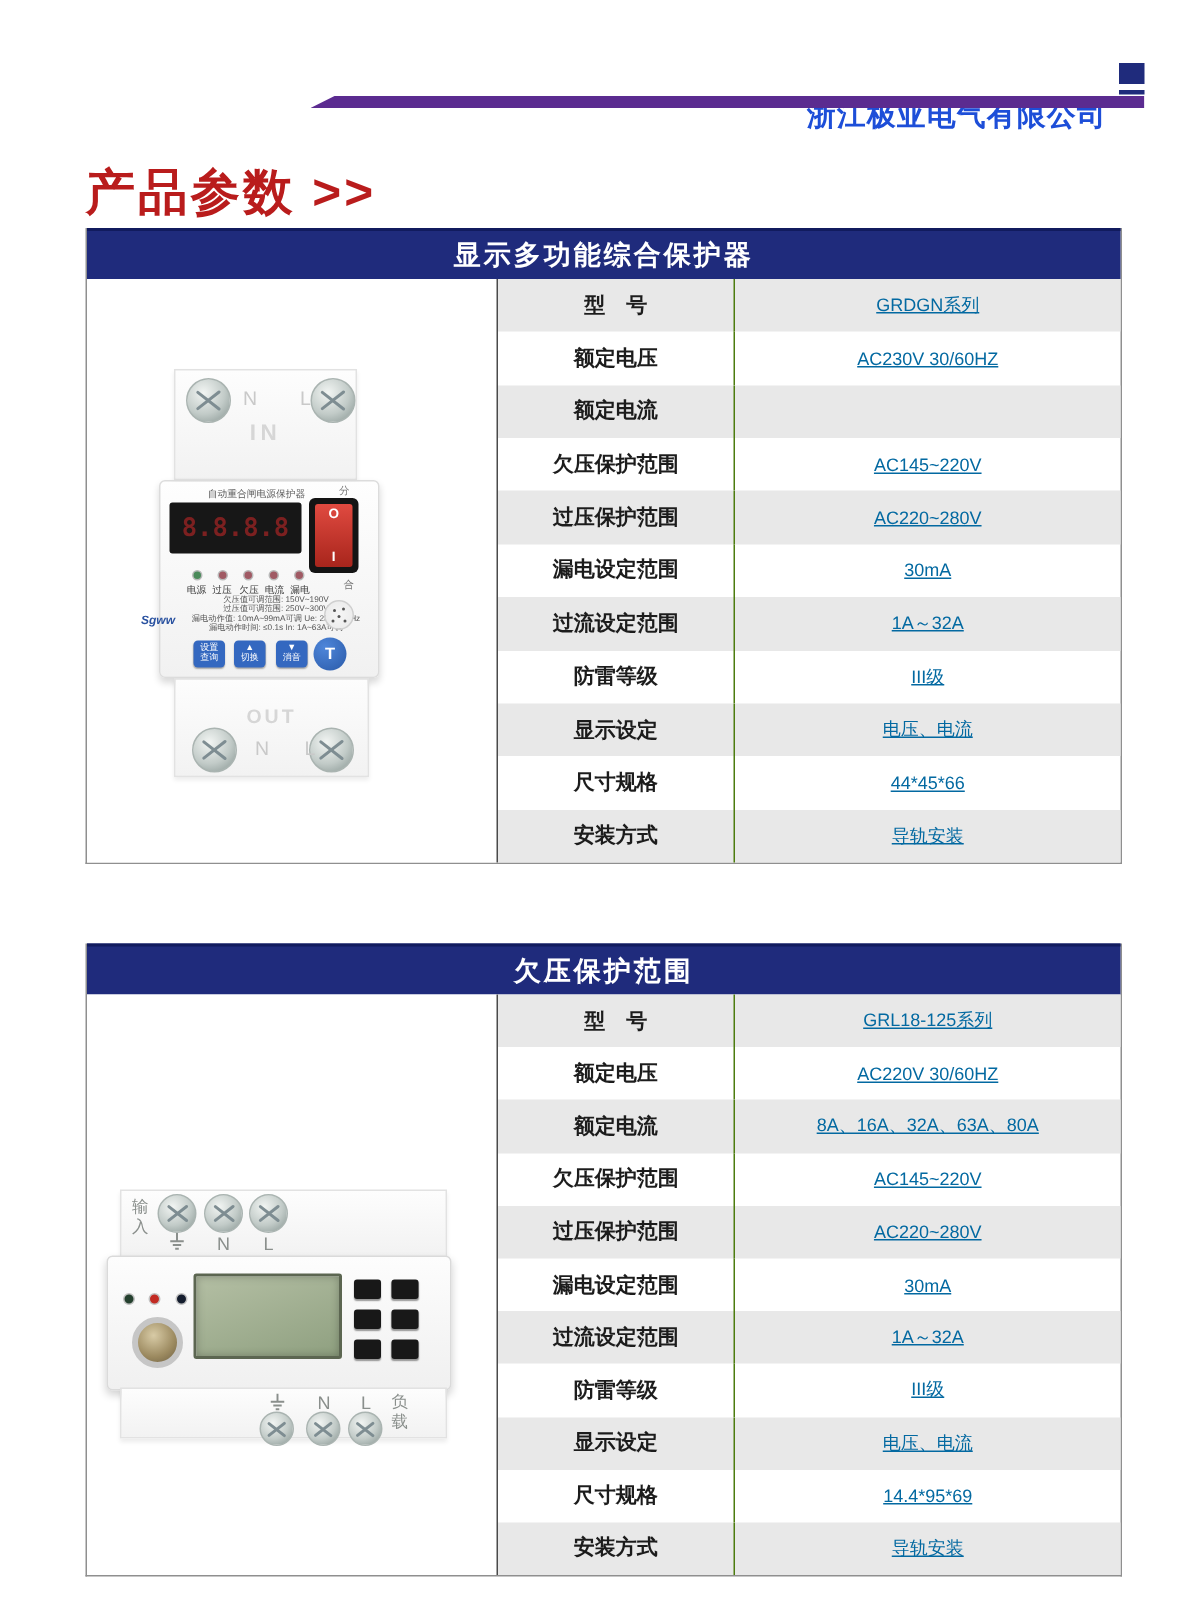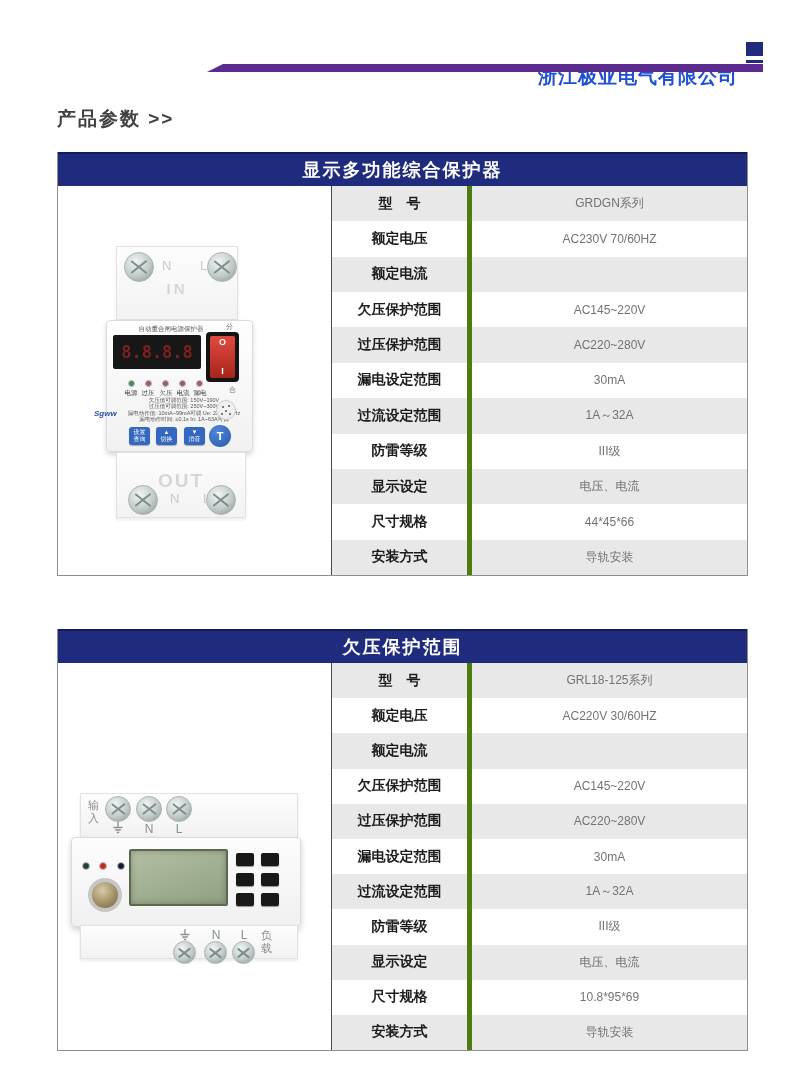--- a/index.html
+++ b/index.html
@@ -9,58 +9,58 @@
   
   .logo-wrap { position:absolute; left:52px; top:24px; width:175px; height:50px; }
   .company-name { position:absolute; top:40px; right:62px; font-size:19px; font-weight:bold;
                   color:#1d4ed8; letter-spacing:1px;margin-top:24px; }
   .logo-square { position:absolute; right:37px; top:42px; width:17px; height:14px; background:#1f2b7c; }
   .logo-square-underline { position:absolute; right:37px; top:60px; width:17px; height:3px; background:#1f2b7c; }
   .header-line { position:absolute; left:207px; top:64px; width:556px; height:8px; background:#5b2b90;
                  clip-path:polygon(16px 0, 100% 0, 100% 100%, 0 100%); }
 
   
-  .page-title { position:absolute; left:57px; top:106px; font-size:19px; font-weight:bold;
-                color:#404040; letter-spacing:2px; }
+  .page-title { position:absolute; left:57px; top:106px; font-size:33px; font-weight:bold;
+                color:#b91c1c; letter-spacing:2px; }
 
   
   .spec-table { position:absolute; left:57px; width:691px; border:1px solid #8f8f8f; border-top:none; }
   .t1 { top:152px; }
   .t2 { top:629px; }
   .table-title { height:34px; background:#1f2b7c; border-top:2px solid #111b5e; color:#fff;
                  font-size:18px; font-weight:bold; letter-spacing:2px;
                  display:flex; align-items:center; justify-content:center; }
   .table-body { display:flex; }
   .t1 .table-body { height:389px; }
   .t2 .table-body { height:387px; }
   .image-cell { width:274px; border-right:1px solid #4a4a4a; position:relative; background:#fff; }
   .rows { flex:1; display:flex; flex-direction:column; }
   .row { flex:1; display:flex; }
   .row:nth-child(odd) { background:#e8e8e8; }
   .cell { display:flex; align-items:center; justify-content:center; text-align:center; }
-  .cell.lbl { width:140px; border-right:5px solid #4d7c0f; font-weight:bold; font-size:14px; color:#1c1c1c; }
-  .cell.val { flex:1; font-size:12px; color:#737373; }
+  .cell.lbl { width:158px; border-right:1px solid #4d7c0f; font-weight:bold; font-size:14px; color:#1c1c1c; }
+  .cell.val { flex:1; font-size:12px; color:#0369a1;text-decoration:underline; }
 
   
   .screw { position:absolute; border-radius:50%;
            background:radial-gradient(circle at 38% 32%, #f2f5f3, #c2cbc8 55%, #93a09d 90%);
            border:1px solid #aab4b1; }
   .screw::before, .screw::after { content:""; position:absolute; left:15%; top:50%; width:70%; height:2px;
            background:#7e8d92; border-radius:1px; }
   .screw::before { transform:translateY(-50%) rotate(38deg); }
   .screw::after  { transform:translateY(-50%) rotate(-38deg); }
   .plate { position:absolute; background:linear-gradient(#fdfdfd,#f2f2f2); border:1px solid #e2e2e2;
            box-shadow:0 2px 3px rgba(0,0,0,0.08); }
   .engraved { position:absolute; color:#c9c9c9; }
 
   
   .d1-toptab { left:58px; top:60px; width:122px; height:74px; }
   .d1-in  { left:58px; top:94px; width:122px; text-align:center; font-size:15px; font-weight:bold;
             letter-spacing:3px; color:#d6d6d6; }
-  .d1-out { left:58px; top:284px; width:130px; text-align:center; font-size:19px; font-weight:bold;
+  .d1-out { left:58px; top:284px; width:130px; text-align:center; font-size:13px; font-weight:bold;
             letter-spacing:2px; color:#d6d6d6; }
   .d1-body { position:absolute; left:48px; top:134px; width:147px; height:132px;
              background:linear-gradient(#fefefe,#f1f1f1); border:1px solid #dcdcdc; border-radius:4px;
              box-shadow:0 3px 5px rgba(0,0,0,0.15); }
   .d1-title { position:absolute; left:52px; top:139px; width:122px; text-align:center;
               font-size:6.5px; color:#5a5a5a; }
   .d1-display { position:absolute; left:55px; top:149px; width:88px; height:34px; background:#171717;
                 border-radius:2px; display:flex; align-items:center; justify-content:center;
                 color:#7c2020; font-family:"DejaVu Sans Mono", monospace; font-weight:bold;
                 font-size:17px; letter-spacing:0px; }
@@ -193,21 +193,21 @@
         <div class="engraved" style="left:112px; top:305px; font-size:13px;">N</div>
         <div class="engraved" style="left:145px; top:305px; font-size:13px;">L</div>
       </div>
       <div class="rows">
         <div class="row">
             <div class="cell lbl">型　号</div>
             <div class="cell val">GRDGN系列</div>
           </div>
         <div class="row">
             <div class="cell lbl">额定电压</div>
-            <div class="cell val">AC230V 70/60HZ</div>
+            <div class="cell val">AC230V 30/60HZ</div>
           </div>
         <div class="row">
             <div class="cell lbl">额定电流</div>
           </div>
         <div class="row">
             <div class="cell lbl">欠压保护范围</div>
             <div class="cell val">AC145~220V</div>
           </div>
         <div class="row">
             <div class="cell lbl">过压保护范围</div>
@@ -291,20 +291,21 @@
         <div class="row">
             <div class="cell lbl">型　号</div>
             <div class="cell val">GRL18-125系列</div>
           </div>
         <div class="row">
             <div class="cell lbl">额定电压</div>
             <div class="cell val">AC220V 30/60HZ</div>
           </div>
         <div class="row">
             <div class="cell lbl">额定电流</div>
+            <div class="cell val">8A、16A、32A、63A、80A</div>
           </div>
         <div class="row">
             <div class="cell lbl">欠压保护范围</div>
             <div class="cell val">AC145~220V</div>
           </div>
         <div class="row">
             <div class="cell lbl">过压保护范围</div>
             <div class="cell val">AC220~280V</div>
           </div>
         <div class="row">
@@ -318,21 +319,21 @@
         <div class="row">
             <div class="cell lbl">防雷等级</div>
             <div class="cell val">III级</div>
           </div>
         <div class="row">
             <div class="cell lbl">显示设定</div>
             <div class="cell val">电压、电流</div>
           </div>
         <div class="row">
             <div class="cell lbl">尺寸规格</div>
-            <div class="cell val">10.8*95*69</div>
+            <div class="cell val">14.4*95*69</div>
           </div>
         <div class="row">
             <div class="cell lbl">安装方式</div>
             <div class="cell val">导轨安装</div>
           </div>
       </div>
     </div>
   </section>
 
 </div>

